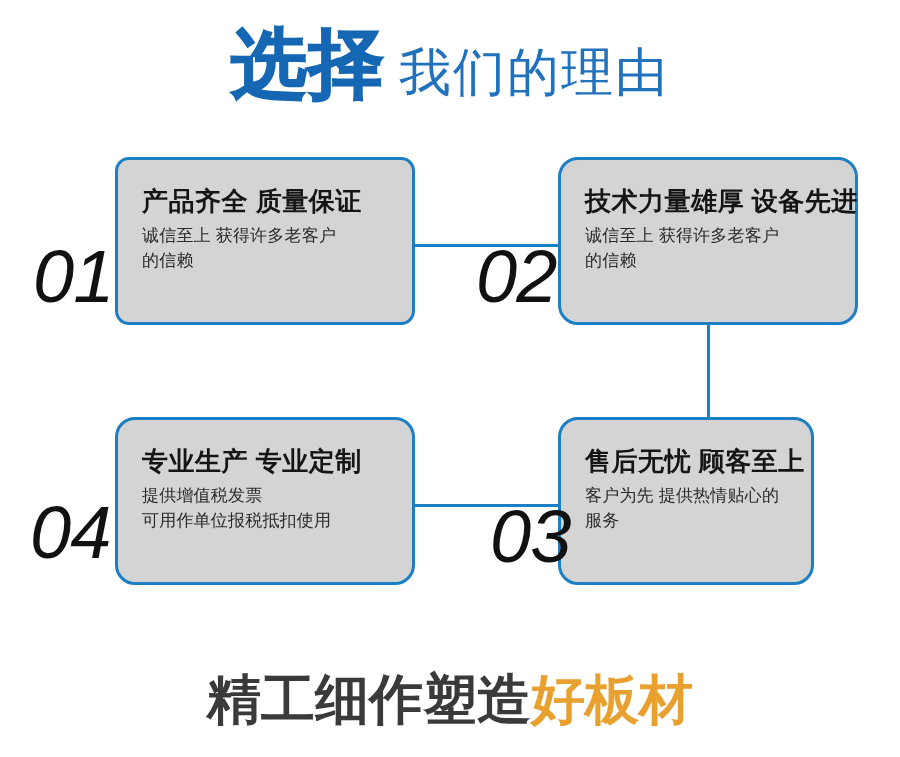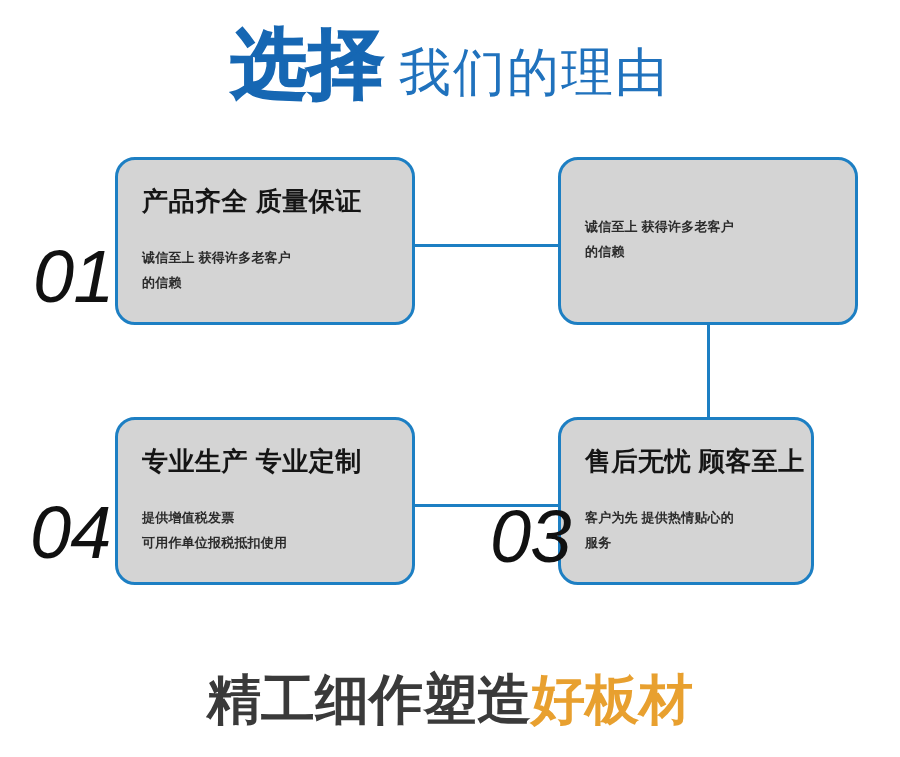--- a/index.html
+++ b/index.html
@@ -65,23 +65,23 @@
   }
   .card-title {
     font-size: 26px;
     font-weight: 700;
     color: #151515;
     line-height: 1.2;
     letter-spacing: 0.5px;
     white-space: nowrap;
   }
   .card-body {
-    margin-top: 28px;
-    font-size: 13px;
-    font-weight: 700;
+    margin-top: 6px;
+    font-size: 17px;
+    font-weight: 400;
     color: #2b2b2b;
     line-height: 25px;
     letter-spacing: 0.2px;
     white-space: pre-line;
   }
 
   
   .step-number {
     position: absolute;
     font-family: Liberation Sans, sans-serif;
@@ -126,31 +126,33 @@
   <div class="header">
     <span class="header-strong">选择</span><span class="header-light">我们的理由</span>
   </div>
 
   <div class="connector conn-h" style="left:415px; top:244px; width:146px;"></div>
 
   <div class="connector conn-v" style="left:707px; top:323px; width:3px; height:97px;"></div>
 
   <div class="connector conn-h" style="left:415px; top:504px; width:146px;"></div>
 
-  <div class="card" style="left:115px; top:157px; width:300px; height:168px;">
+  <div class="card" style="left:115px; top:157px; width:300px; height:168px;border-radius:14px;">
     <div class="card-title">产品齐全 质量保证</div>
     <div class="card-body">诚信至上 获得许多老客户
 的信赖</div>
   </div>
   <div class="step-number" style="left:33px; top:240px;">01</div>
 
   <div class="card" style="left:558px; top:157px; width:300px; height:168px;">
+    <div class="card-title">技术力量雄厚 设备先进</div>
     <div class="card-body">诚信至上 获得许多老客户
 的信赖</div>
   </div>
+  <div class="step-number" style="left:476px; top:240px;">02</div>
 
   <div class="card" style="left:115px; top:417px; width:300px; height:168px;">
     <div class="card-title">专业生产 专业定制</div>
     <div class="card-body">提供增值税发票
 可用作单位报税抵扣使用</div>
   </div>
   <div class="step-number" style="left:30px; top:496px;text-align:right;">04</div>
 
   <div class="card" style="left:558px; top:417px; width:256px; height:168px;">
     <div class="card-title">售后无忧 顾客至上</div>

